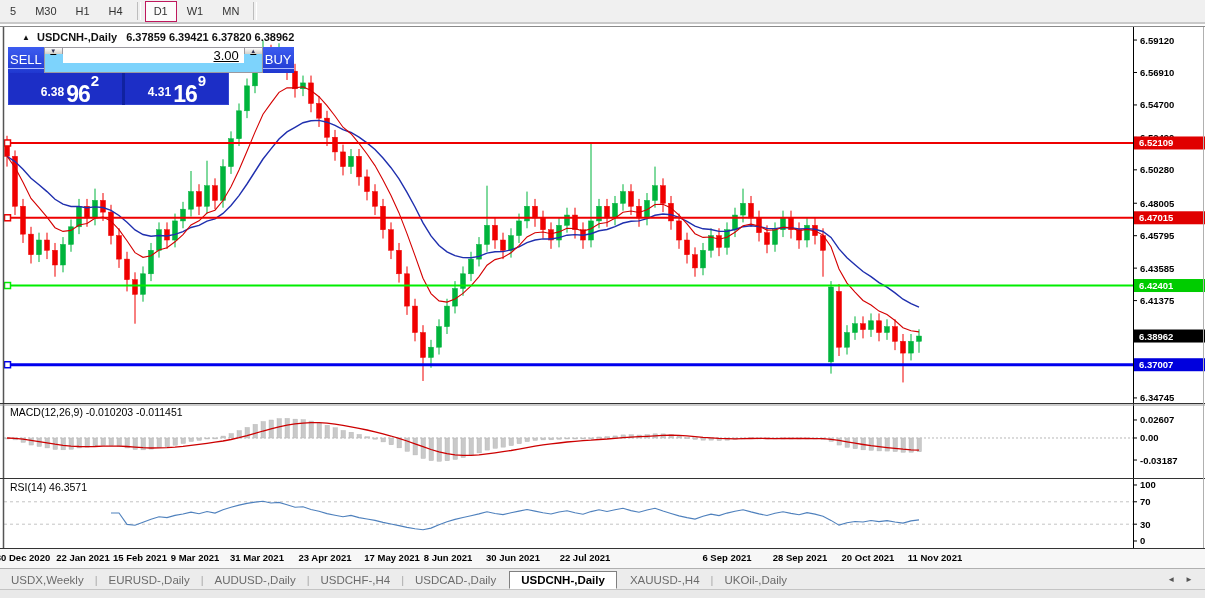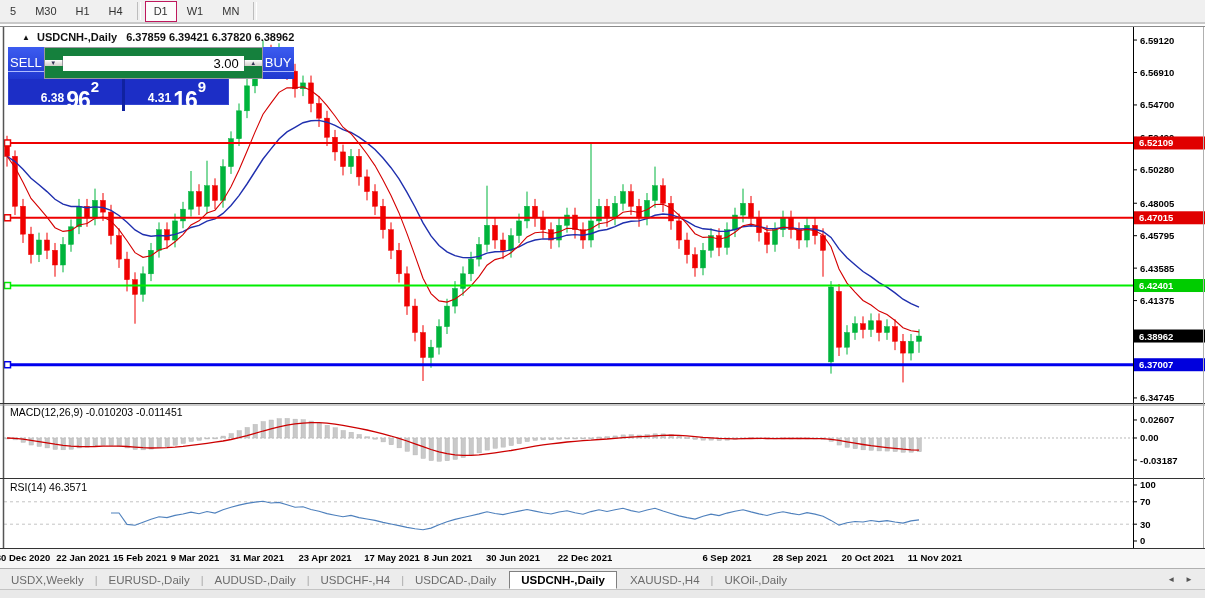--- a/index.html
+++ b/index.html
@@ -15,27 +15,27 @@
   
   svg#cv{position:absolute;left:0;top:0;z-index:1;pointer-events:none;}
   #plot-hit{position:absolute;left:4px;top:28px;width:1129px;height:520px;z-index:2;}
   
   #chart-title{position:absolute;left:22px;top:31px;z-index:3;font-size:11px;font-weight:700;color:#111;white-space:nowrap;}
   #chart-title .tri{font-size:8px;margin-right:4px;position:relative;top:-1px;}
   #chart-title .ohlc{margin-left:6px;}
   
   #widget{position:absolute;left:8px;top:47px;width:221px;height:58px;background:#1c2ec6;z-index:4;
           box-shadow:0 0 0 1px #3346d2 inset;}
-  .w-top{display:flex;height:32px;}
+  .w-top{display:flex;height:26px;}
   .side-btn{color:#fff;font-size:13px;display:flex;align-items:center;justify-content:center;
             background:linear-gradient(#3c5cf0,#2038d0);cursor:pointer;}
   .side-btn .lbl{border-bottom:1px solid #aebbff;padding:0 2px 1px 2px;}
   #sell-btn{width:52px;}
   #buy-btn{width:56px;}
-  .spin{flex:1;display:flex;align-items:center;background:#15803d;border:1px solid #9b99a0;box-sizing:border-box;}
+  .spin{flex:1;display:flex;align-items:flex-start;background:#7dd3fc;border:1px solid #9b99a0;box-sizing:border-box;text-decoration:underline;}
   .spin-btn{width:17px;background:linear-gradient(#fdfdfd,#d2cfc8);border-right:1px solid #9b99a0;
             color:#335;font-size:6px;display:flex;align-items:center;justify-content:center;cursor:pointer;}
   .spin-btn:last-child{border-right:none;border-left:1px solid #9b99a0;}
   .vol{flex:1;background:#fff;border:none;font-family:"Liberation Sans",sans-serif;font-size:13px;
        text-align:right;padding:0 5px 0 0;min-width:0;color:#000;}
   .w-prices{display:flex;height:32px;margin-left:10px;}
   .price-box{flex:1;display:flex;align-items:flex-end;justify-content:center;color:#fff;padding-bottom:2px;}
   .price-box+.price-box{border-left:3px solid #1022a0;}
   .p-small{font-size:12px;font-weight:700;margin:0 2px 4px 0;}
   .p-big{font-size:23px;font-weight:700;line-height:0.8;letter-spacing:-1px;}
@@ -545,21 +545,21 @@
   <div id="time-axis">
       <span class="t-lbl" style="left: 23px;">30 Dec 2020</span>
       <span class="t-lbl" style="left: 83px;">22 Jan 2021</span>
       <span class="t-lbl" style="left: 140px;">15 Feb 2021</span>
       <span class="t-lbl" style="left: 195px;">9 Mar 2021</span>
       <span class="t-lbl" style="left: 257px;">31 Mar 2021</span>
       <span class="t-lbl" style="left: 325px;">23 Apr 2021</span>
       <span class="t-lbl" style="left: 392px;">17 May 2021</span>
       <span class="t-lbl" style="left: 448px;">8 Jun 2021</span>
       <span class="t-lbl" style="left: 513px;">30 Jun 2021</span>
-      <span class="t-lbl" style="left: 585px;">22 Dec 2021</span>
+      <span class="t-lbl" style="left: 585px;">22 Jul 2021</span>
       <span class="t-lbl" style="left: 660px; margin-top: 24px;">13 Aug 2021</span>
       <span class="t-lbl" style="left: 727px;">6 Sep 2021</span>
       <span class="t-lbl" style="left: 800px;">28 Sep 2021</span>
       <span class="t-lbl" style="left: 868px;">20 Oct 2021</span>
       <span class="t-lbl" style="left: 935px;">11 Nov 2021</span>
     </div>
 
   <div id="tabs">
       <div class="tab">USDX,Weekly</div>
       <span class="tab-sep">|</span>

